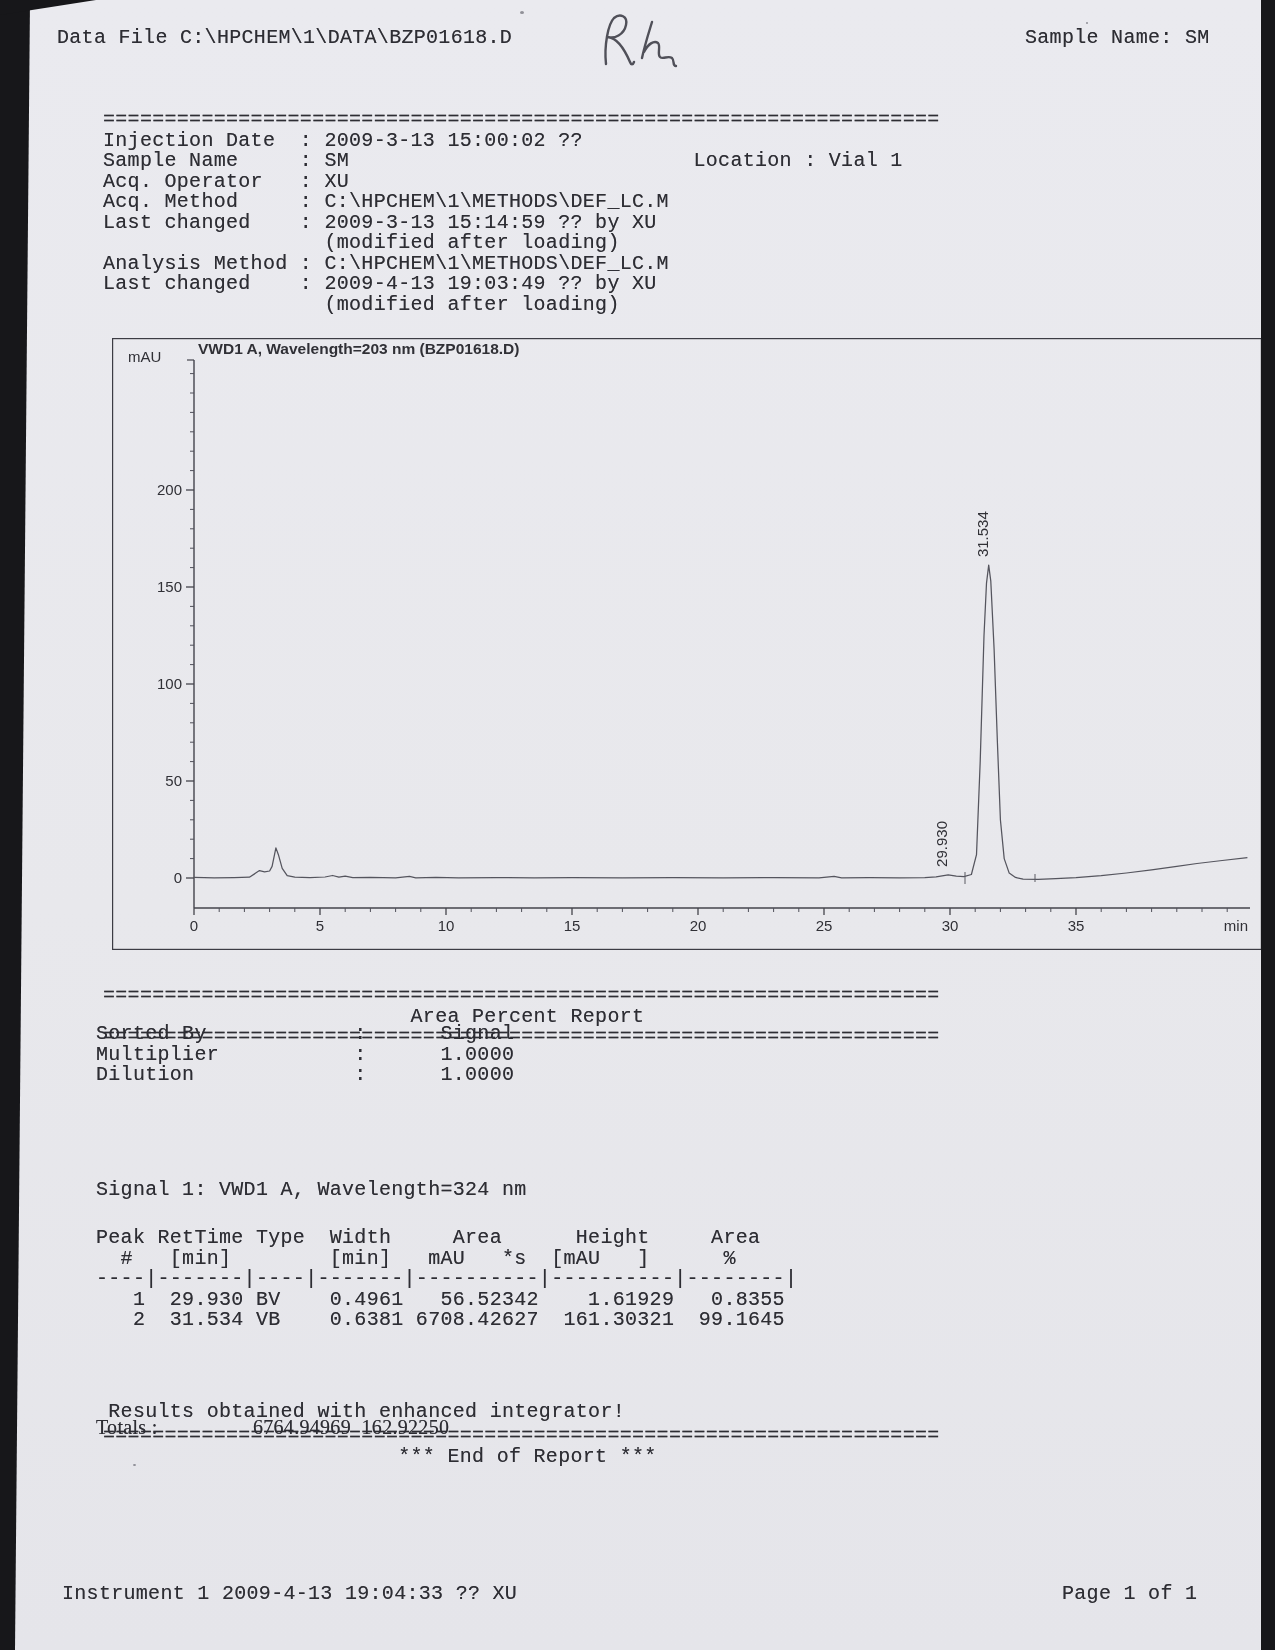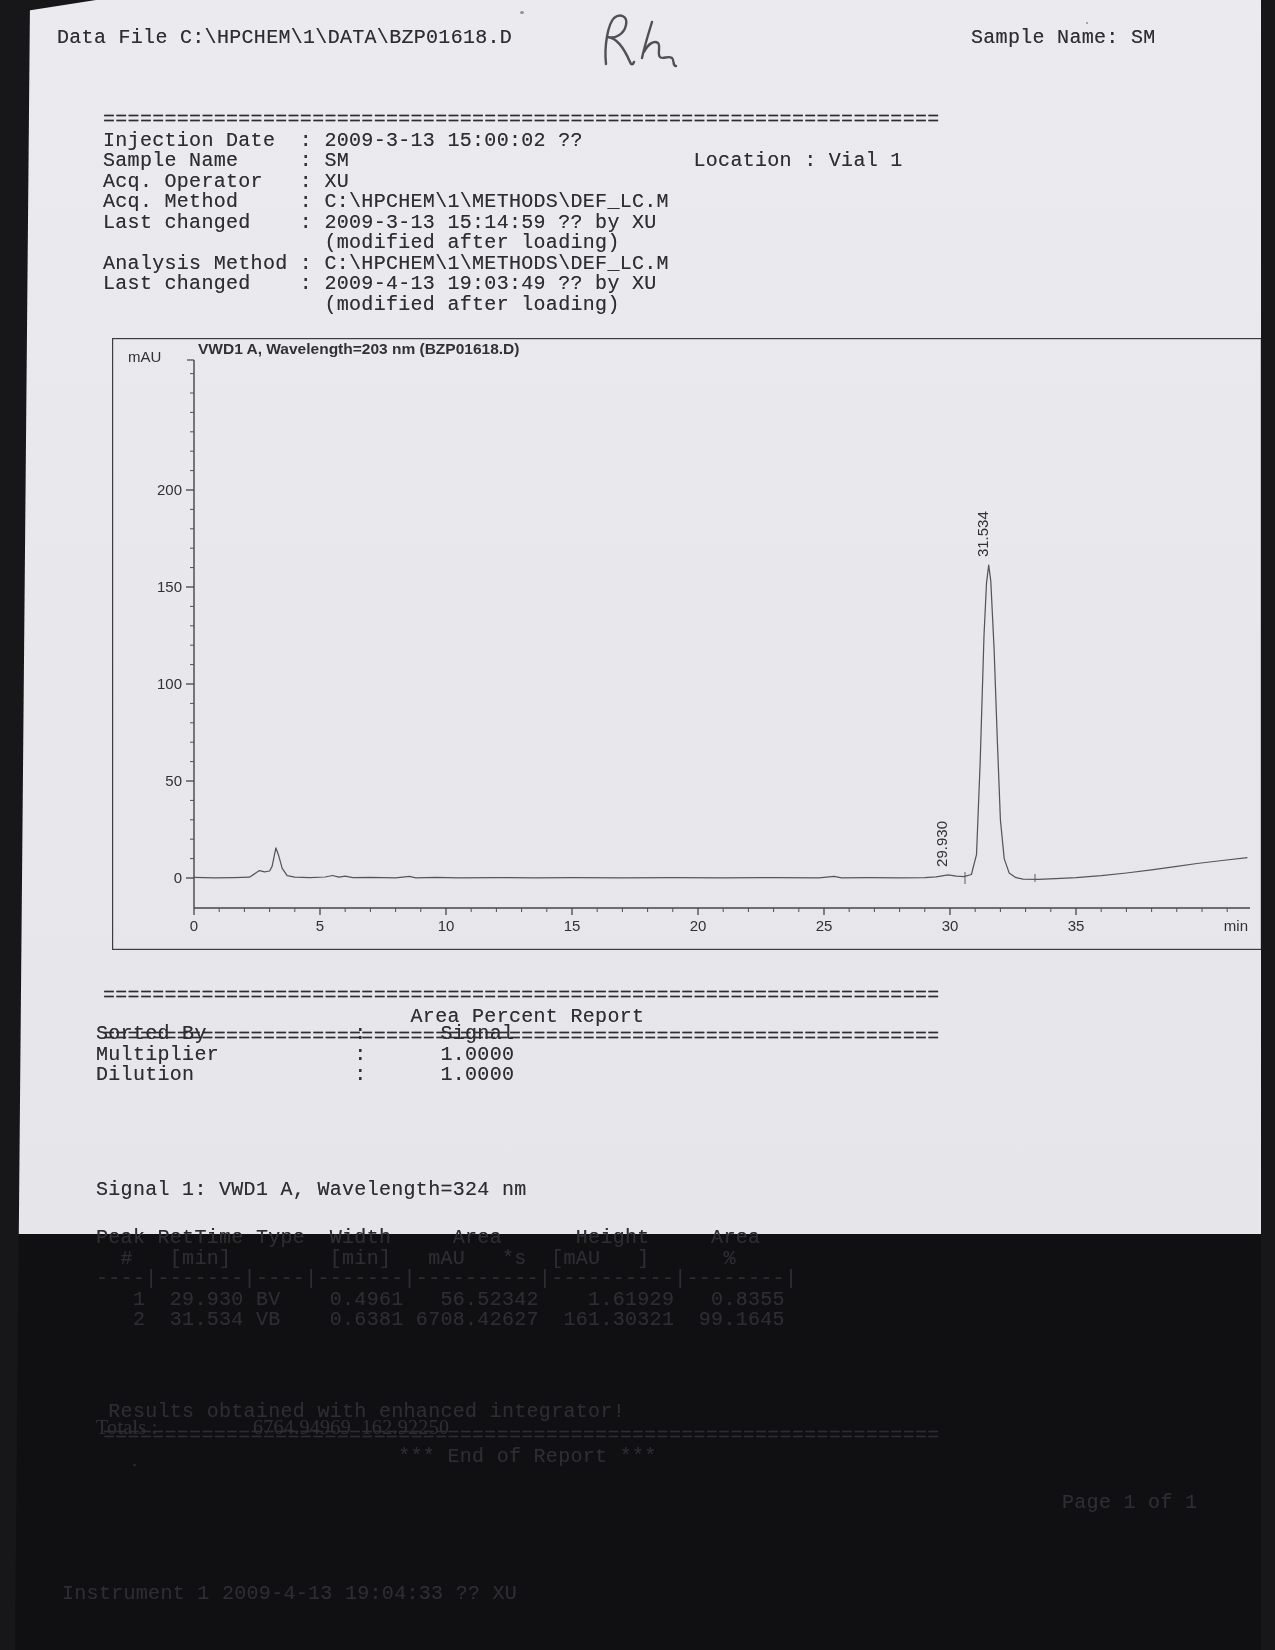--- a/index.html
+++ b/index.html
@@ -4,48 +4,48 @@
 <style>
   * { box-sizing: border-box; margin: 0; padding: 0; }
   html,body { width:1275px; height:1650px; }
   body{
     position:relative;
     background:#101012;
     font-family:"Liberation Mono","DejaVu Sans Mono",monospace;
     overflow:hidden;
   }
   #paper{
-    position:absolute; left:0; top:0; width:1275px; height:1234px;
+    position:absolute; left:0; top:0; width:1275px; height:1650px;
     background:linear-gradient(180deg,#eaeaef 0%,#e8e8ec 55%,#e5e5ea 100%);
   }
   .scan-band{ position:absolute; background:#17171a; }
   #band-left{ left:0; top:0; width:30px; height:1650px;
     clip-path:polygon(0 0,100% 0,50% 100%,0 100%); }
   #band-top-wedge{ left:0; top:0; width:96px; height:15px;
     clip-path:polygon(0 0,100% 0,0 100%); }
   #band-right{ left:1261px; top:0; width:14px; height:1650px; }
   .mono{
     position:absolute;
     font-family:"Liberation Mono","DejaVu Sans Mono",monospace;
     font-size:20px; line-height:20.5px; letter-spacing:.3px;
     color:#2d2d33; white-space:pre;
     text-shadow:0 0 .5px rgba(45,45,55,.55);
   }
   #header-data-file{ left:57px; top:28px; }
-  #header-sample-name{ left:971px; top:28px;text-align:center; }
+  #header-sample-name{ left:1025px; top:28px;text-align:center; }
   #info-block{ left:103px; top:110px; }
   #report-header{ left:103px; top:986px; }
   #report-params{ left:96px; top:1024px;font-family:Liberation Mono, monospace; }
   #signal-line{ left:96px; top:1180px; }
   #peak-table{ left:96px; top:1228px; }
   #totals-line{ left:96px; top:1417px;font-family:Liberation Serif, serif; }
   #results-line{ left:96px; top:1402px; }
   #end-block{ left:103px; top:1426px; }
   #footer-left{ left:38px; top:1584px;margin-left:24px; }
-  #footer-right{ left:1062px; top:1493px; }
+  #footer-right{ left:1062px; top:1584px; }
   #chart-wrap{ position:absolute; left:112px; top:338px; width:1150px; height:612px; }
   #chroma{ width:1150px; height:612px; display:block; }
   #chroma text{
     font-family:"Liberation Sans","DejaVu Sans",sans-serif;
     fill:#303036;
   }
   .speck{ position:absolute; border-radius:50%; background:rgba(70,70,80,.55); }
   #handwriting{ position:absolute; left:592px; top:8px; width:95px; height:72px; }
 </style>
 </head>

